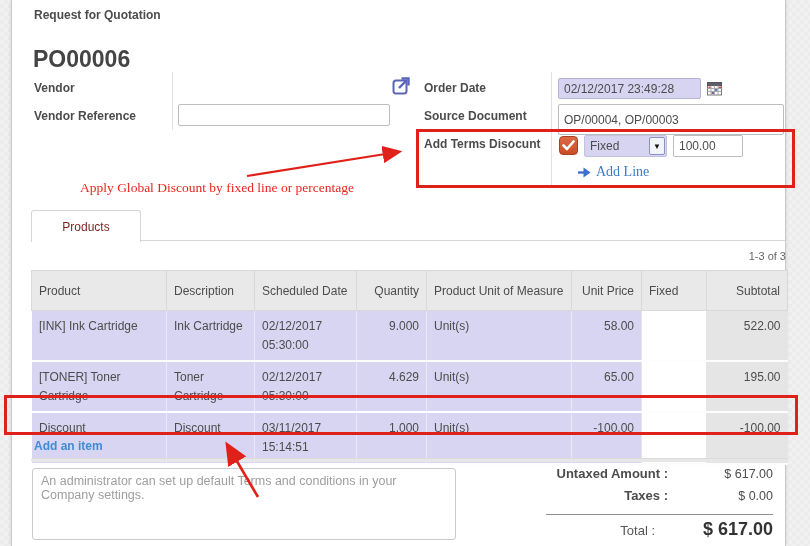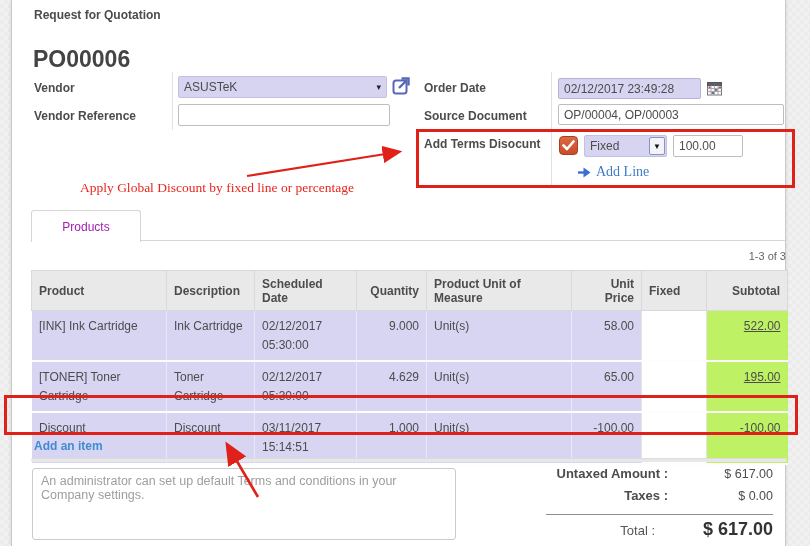--- a/index.html
+++ b/index.html
@@ -52,42 +52,42 @@
     display:flex; align-items:center; justify-content:center; cursor:pointer;
   }
 
   .link { color:#3e8cd5; cursor:pointer; text-decoration:none; }
   .addline { font-family:"Liberation Serif",serif; font-size:14px; color:#3d7cc4; display:flex; align-items:center; gap:5px; cursor:pointer; }
 
   .tabbar { left:19px; top:210px; width:756px; height:31px; border-bottom:1px solid #d6d6d6; }
   .tab-active {
     position:absolute; left:0; top:0; width:110px; height:32px;
     background:#fff; border:1px solid #d6d6d6; border-bottom:none;
-    border-radius:3px 3px 0 0; color:#a21caf;
+    border-radius:3px 3px 0 0; color:#7f1d1d;
     display:flex; align-items:center; justify-content:center; cursor:pointer;
   }
   .tab-link { position:absolute; left:130px; top:0; height:31px; display:flex; align-items:center; padding:0 12px; cursor:pointer; color:#3e8cd5; }
 
   .pager { left:655px; top:250px; width:119px; text-align:right; font-size:11px; color:#666; }
 
   table.lines { left:19px; top:270px; width:756px; border-collapse:collapse; table-layout:fixed; position:absolute; }
   table.lines th {
     background:#e9e9e9; border:1px solid #d9d9d9;
-    font-weight:bold; font-size:12px; color:#4c4c4c;
+    font-weight:normal; font-size:12px; color:#4c4c4c;
     padding:5px 7px; text-align:left; height:40px; vertical-align:middle;
   }
   table.lines th.num { text-align:right; }
   table.lines td {
     background:#d8d5f2; padding:6px 7px; vertical-align:top;
     font-size:12px; color:#4c4c4c; line-height:1.55;
     border-bottom:2px solid #fdfdff; border-left:1px solid rgba(255,255,255,.45);
   }
   table.lines td.num { text-align:right; }
   table.lines td.taxes { background:#fff; border-left:1px solid #e4e4e4; border-right:1px solid #e4e4e4; }
-  table.lines td.subtotal { background:#bef264;text-decoration:underline; }
+  table.lines td.subtotal { background:#e5e5e5; }
 
   .additem { left:22px; top:439px; font-weight:bold; font-size:12px; }
   .hsep { left:19px; top:458px; width:756px; height:4px; background:#e7e7e7; border-radius:2px; border-top:1px solid #dcdcdc; }
 
   .notes {
     left:20px; top:468px; width:424px; height:72px;
     border:1px solid #ccc; border-radius:3px; padding:5px 8px;
     font-family:"Liberation Sans",sans-serif; font-size:12.5px; color:#9e9e9e;
     resize:none; outline:none; background:#fff;
   }
@@ -109,24 +109,20 @@
 </head>
 <body>
 
 <div class="sheet">
 
   <div class="abs doc-subtitle">Request for Quotation</div>
   <div class="abs doc-title">PO00006</div>
 
   <div class="abs field-label" style="left:22px;top:81px;">Vendor</div>
   <div class="abs vdiv" style="left:160px;top:72px;height:58px;"></div>
-  <div class="abs o-select" style="left:166px;top:76px;width:209px;height:22px;">
-    <span>ASUSTeK</span>
-    <span class="caret">▾</span>
-  </div>
   <div class="abs" style="left:380px;top:76px;width:19px;height:19px;">
     <svg width="19" height="19" viewBox="0 0 19 19">
       <rect x="1.5" y="4.5" width="13" height="13" rx="2.5" fill="none" stroke="#5a66b8" stroke-width="2"></rect>
       <path d="M7 12 L15 4" stroke="#5a66b8" stroke-width="2.4" fill="none"></path>
       <path d="M9.5 2.5 H16.5 V9.5" stroke="#5a66b8" stroke-width="2.4" fill="none"></path>
     </svg>
   </div>
   <div class="abs field-label" style="left:22px;top:109px;">Vendor Reference</div>
   <input class="abs o-input" style="left: 166px; top: 104px; width: 212px; height: 22px;" value="">
 
@@ -139,21 +135,21 @@
       <rect x="0.5" y="1.5" width="14" height="3" fill="#5d5d72" stroke="#555"></rect>
       <path d="M0.5 7.5 H14.5 M0.5 10.5 H14.5 M4 4.5 V14 M7.5 4.5 V14 M11 4.5 V14" stroke="#aaa" stroke-width="1"></path>
       <rect x="1.5" y="5.5" width="2" height="1.6" fill="#c0504d"></rect>
       <rect x="8" y="8" width="2.4" height="2" fill="#4f81bd"></rect>
       <rect x="4.6" y="11" width="2.4" height="2" fill="#8064a2"></rect>
       <rect x="11.6" y="5.5" width="2.4" height="1.6" fill="#c0504d"></rect>
     </svg>
   </div>
 
   <div class="abs field-label" style="left:412px;top:109px;">Source Document</div>
-  <input class="abs o-input" style="left: 546px; top: 104px; width: 226px; height: 21px;" value="OP/00004, OP/00003">
+  <input class="abs o-input" style="left: 546px; top: 104px; width: 226px; height: 31px;" value="OP/00004, OP/00003">
 
   <div class="abs field-label" style="left:412px;top:137px;">Add Terms Disocunt</div>
   <div class="abs checkbox" style="left:547px;top:136px;">
     <svg width="13" height="11" viewBox="0 0 13 11">
       <path d="M1.5 5.5 L5 9 L11.5 1.5" fill="none" stroke="#fff" stroke-width="2.6" stroke-linecap="round" stroke-linejoin="round"></path>
     </svg>
   </div>
   <div class="abs o-select" style="left:572px;top:135px;width:83px;height:22px;padding-right:20px;">
     <span>Fixed</span>
     <span class="sel-btn">▼</span>

